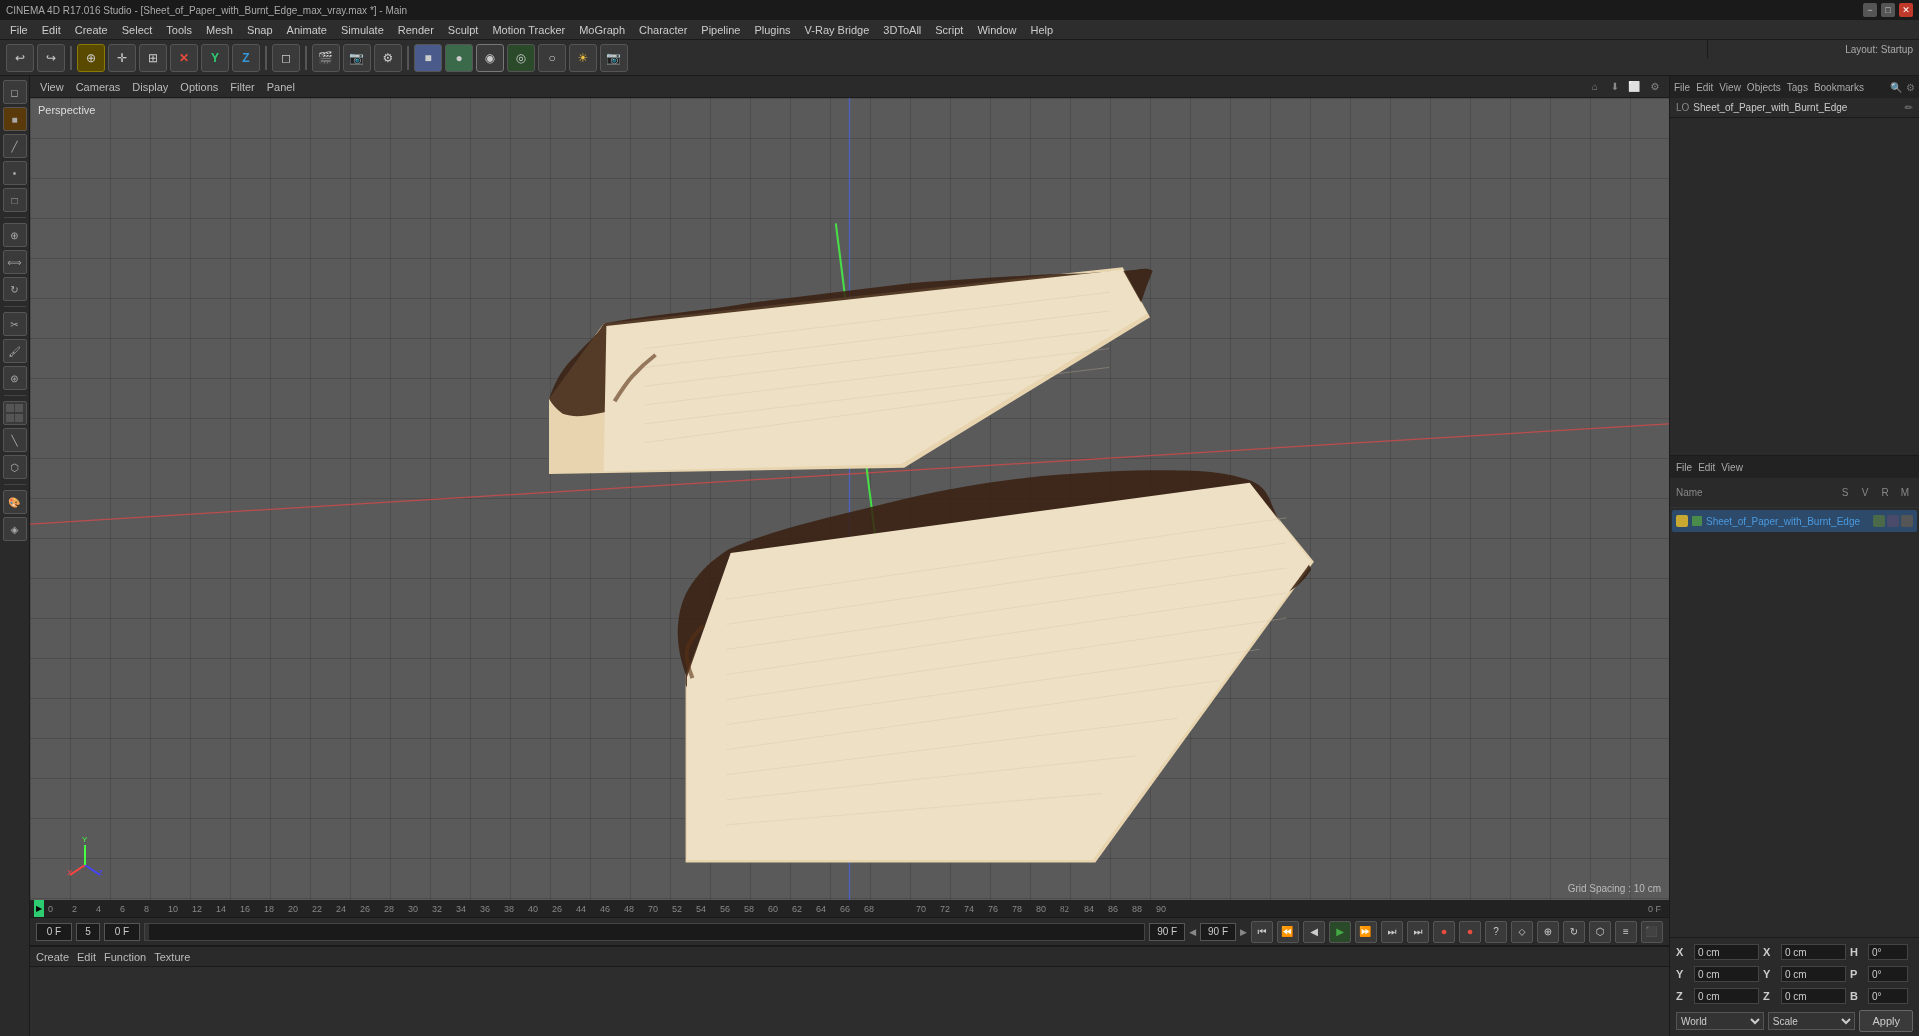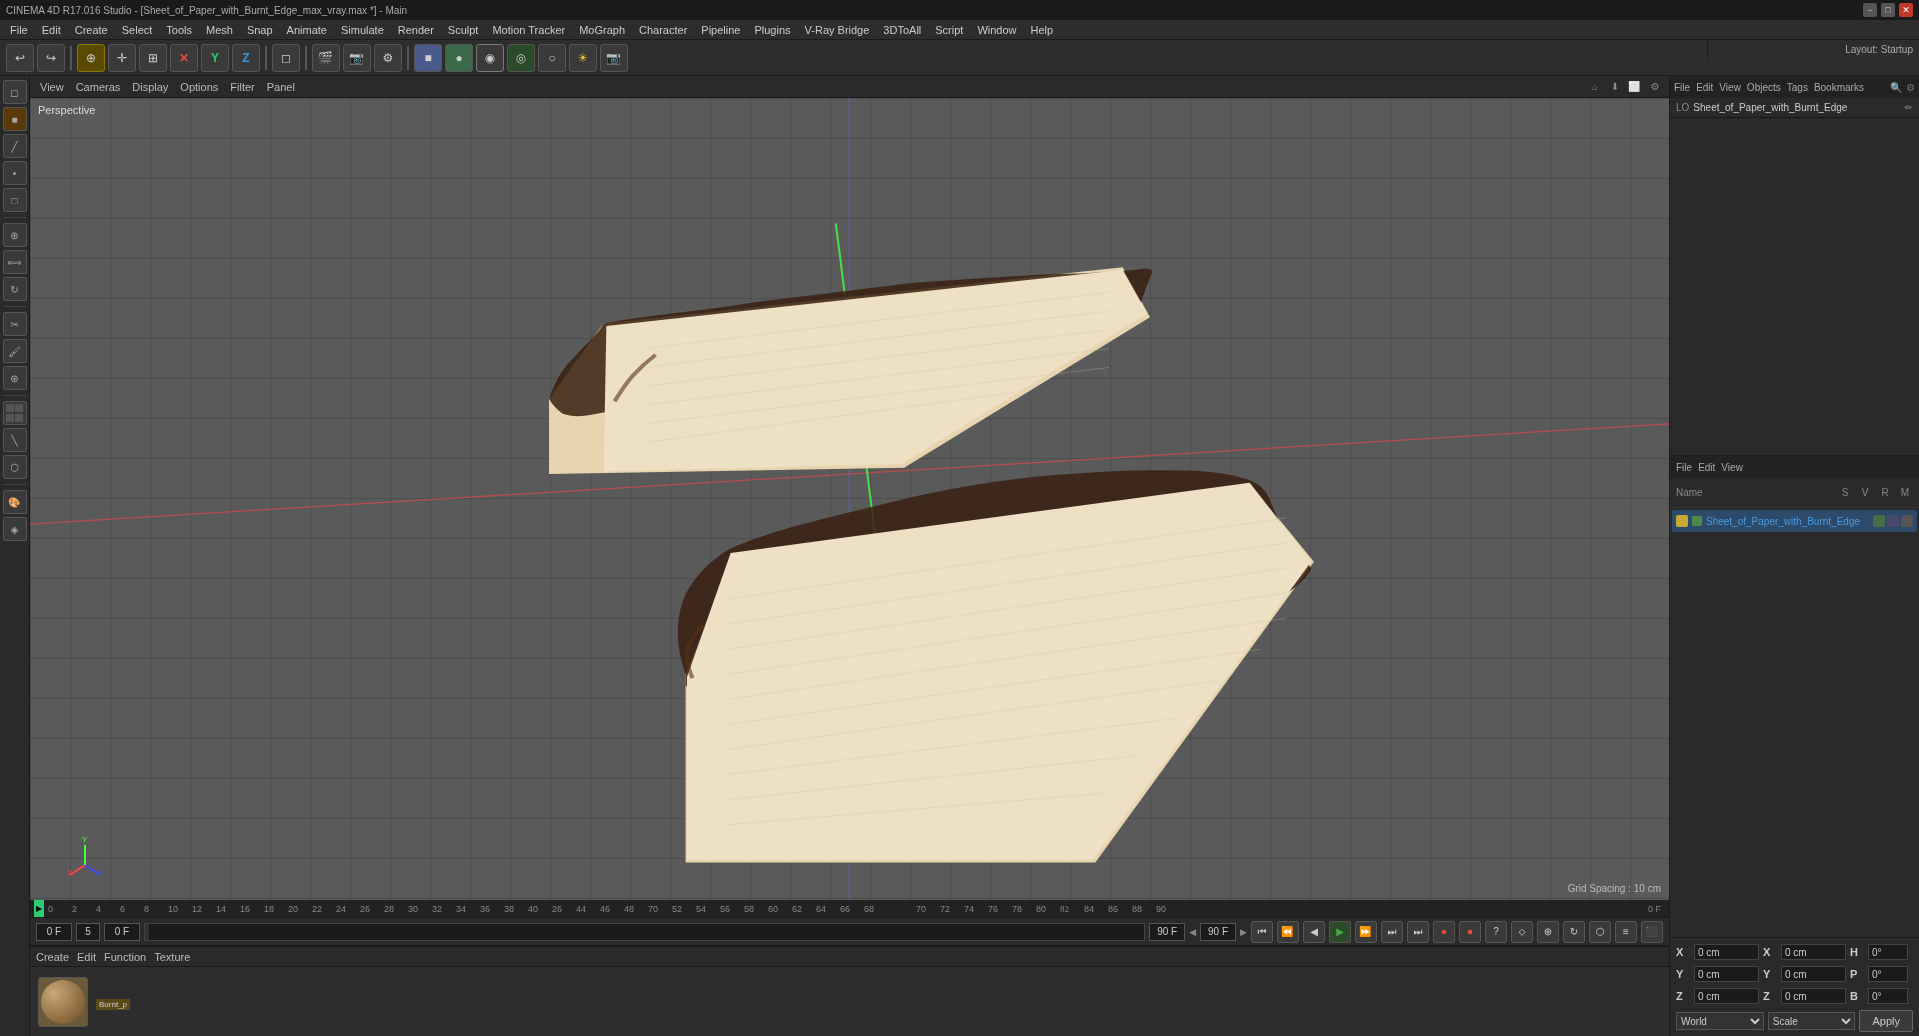--- a/index.html
+++ b/index.html
@@ -748,28 +748,20 @@
       <div class="tc-btn">⬛</div>
     </div>
 
     <div id="material-bar">
       <div id="material-menu">
         <span class="mat-menu-item">Create</span>
         <span class="mat-menu-item">Edit</span>
         <span class="mat-menu-item">Function</span>
         <span class="mat-menu-item">Texture</span>
       </div>
-      <div id="material-content">
-        <div class="material-thumb">
-          <div class="material-thumb-inner"></div>
-        </div>
-        <div style="display:flex; flex-direction:column; margin-top:4px;">
-          <span class="material-name" style="font-size:8px; color:#ccc; background:#5a4a1a; padding:1px 3px;">Burnt_p</span>
-        </div>
-      </div>
     </div>
   </div>
 
   <div id="right-panel">
 
     <div id="right-panel-top">
       <div id="right-panel-top-toolbar">
         <div class="rp-menu">
           <span class="rp-menu-item">File</span>
           <span class="rp-menu-item">Edit</span>

